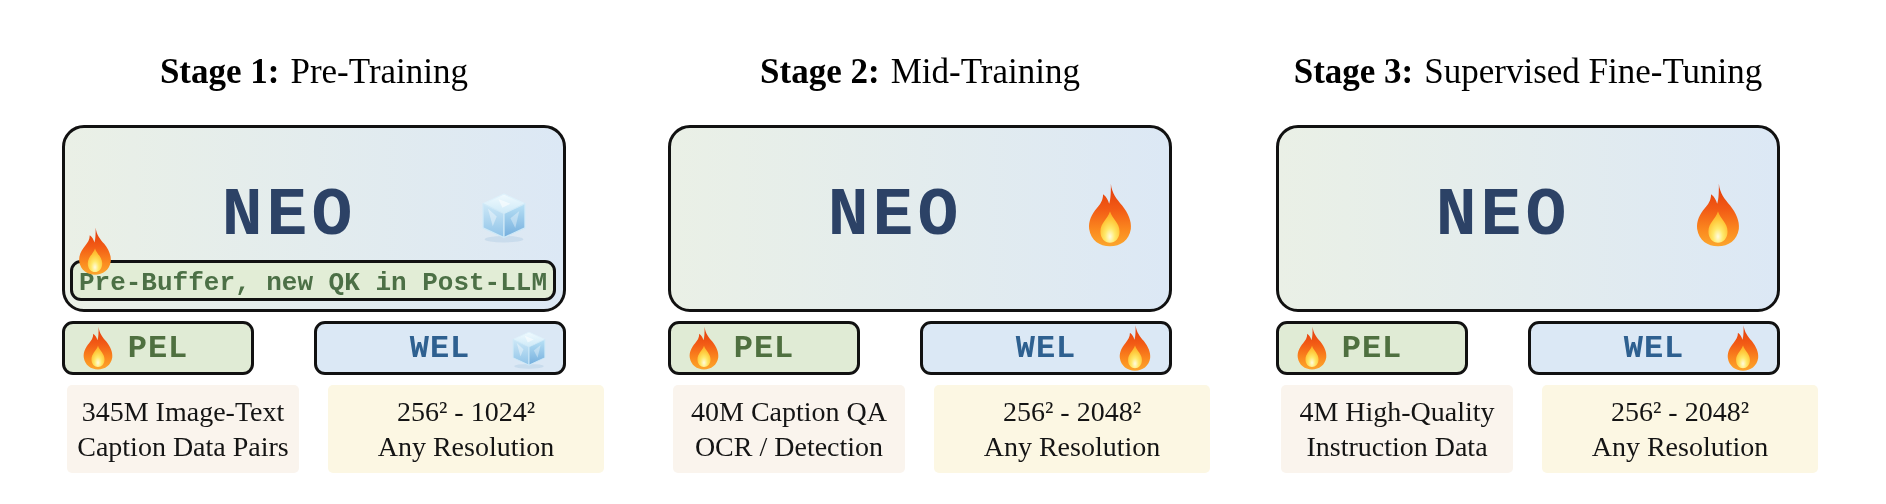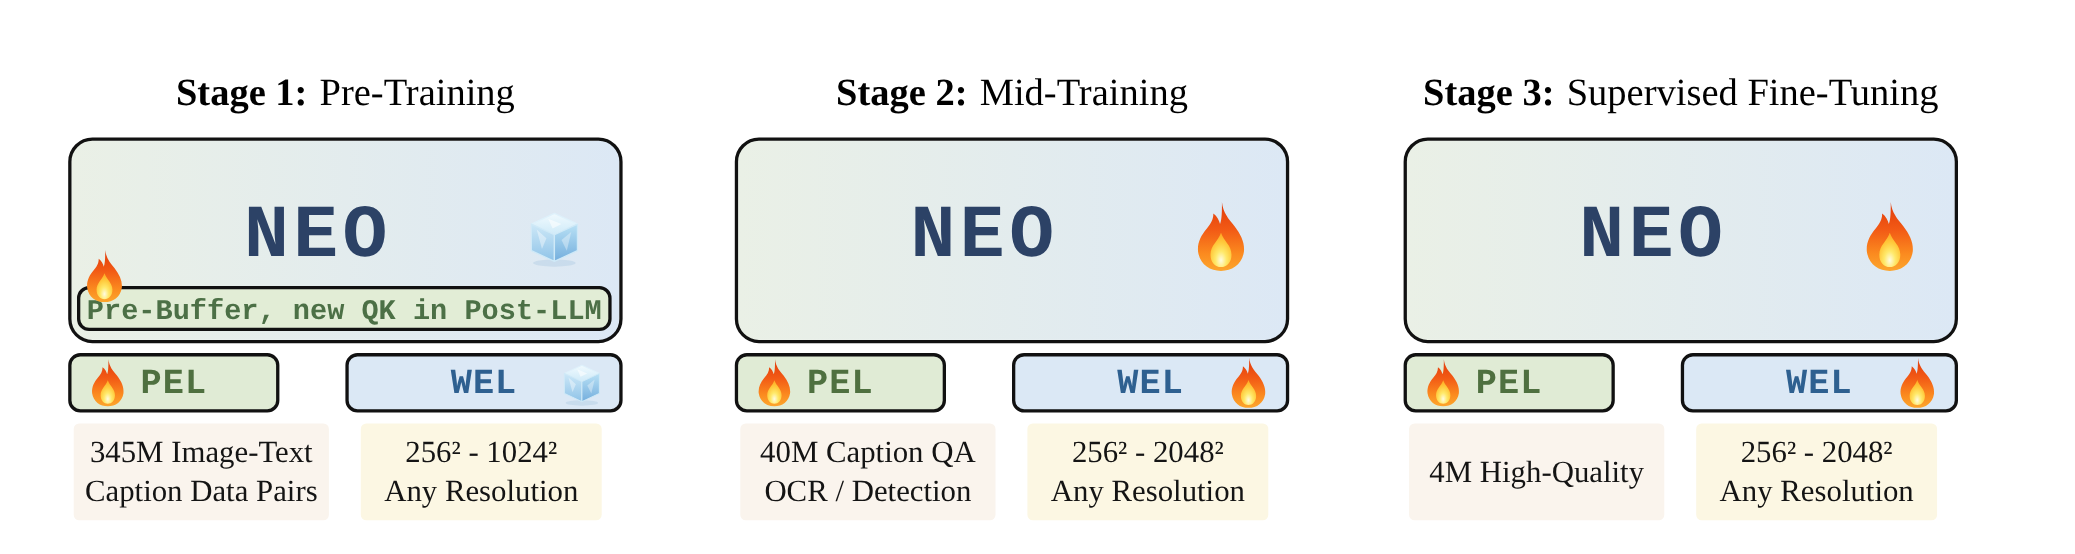--- a/index.html
+++ b/index.html
@@ -2,21 +2,21 @@
 <html style="--border: #111111; --model-text: #2c4266; --model-box-gradient-left: #eaf0e6; --model-box-gradient-right: #dce8f5; --pre-buffer-bg: #e2edd6; --pre-buffer-text: #4c7046; --pel-box-bg: #e0ebd5; --pel-text: #4f7040; --wel-box-bg: #dbe8f5; --wel-text: #2e6090; --pel-data-bg: #faf4ed; --wel-data-bg: #fcf7e3;"><head>
 <meta charset="utf-8">
 <style>
   html,body{margin:0;padding:0;background:#fff;}
   .canvas{
     position:relative;width:1886px;height:504px;background:#fff;overflow:hidden;
     font-family:"Liberation Serif",serif;
   }
   .stage{position:absolute;top:0;width:504px;height:504px;}
   .stage-title{
-    position:absolute;top:64px;left:0;right:0;text-align:center;
+    position:absolute;top:52px;left:0;right:0;text-align:center;
     font-size:35px;line-height:40px;color:#000;white-space:nowrap;
   }
   .t-bold{font-weight:bold;}
   .t-rest{margin-left:11px;}
   .main-box{
     position:absolute;top:125px;left:0;width:504px;height:187px;box-sizing:border-box;
     border:3px solid var(--border,#111);border-radius:22px;
     background:linear-gradient(90deg,var(--model-box-gradient-left,#eaf0e6) 0%,var(--model-box-gradient-right,#dce8f5) 100%);
   }
   .neo{
@@ -49,21 +49,21 @@
   .pel-label{color:var(--pel-text,#4f7040);}
   .wel-label{color:var(--wel-text,#2e6090);}
   .side-icon-left{position:absolute;left:14px;top:50%;transform:translateY(-50%);width:38px;height:48px;}
   .side-icon-right{position:absolute;right:12px;top:50%;transform:translateY(-50%);width:44px;height:48px;}
   .data-block{
     position:absolute;top:385px;height:88px;border-radius:5px;
     display:flex;flex-direction:column;align-items:center;justify-content:center;
     font-size:28px;line-height:35px;text-align:center;color:#141414;white-space:nowrap;
   }
   .pel-data{left:5px;width:232px;background:var(--pel-data-bg,#faf4ed);}
-  .wel-data{left:266px;width:219px;background:var(--wel-data-bg,#fcf7e3);}
+  .wel-data{left:266px;width:276px;background:var(--wel-data-bg,#fcf7e3);}
   .icon-slot svg{display:none;width:100%;height:100%;}
   .icon-slot[data-icon="fire"] .svg-fire{display:block;}
   .icon-slot[data-icon="ice-cube"] .svg-ice{display:block;}
 </style>
 </head>
 <body>
 
 <svg width="0" height="0" style="position:absolute" aria-hidden="true">
   <defs>
     <linearGradient id="fireGrad" x1="0" y1="0" x2="0" y2="1">
@@ -232,20 +232,21 @@
       <div class="side-icon-right icon-slot" data-icon="fire">
         <svg class="svg-fire" viewBox="0 0 64 76">
             <path fill="url(#fireGrad)" d="M33 2 C34 13 40 20 46 27 C53 36 57 45 56 54 C54 67 44 74 32 74 C20 74 10 67 8 54 C7 45 11 37 17 30 C21 25 24 21 24 14 C28 17 30 21 31 25 C33 20 33 11 33 2 Z"></path>
             <path fill="url(#fireInner)" d="M32 34 C35 43 43 47 43 57 C43 65 38 70 32 70 C26 70 21 65 21 57 C21 47 29 43 32 34 Z"></path>
           </svg>
 
       </div>
     </div>
     <div class="data-block pel-data">
       <div>4M High-Quality</div>
+      <div>Instruction Data</div>
     </div>
     <div class="data-block wel-data">
       <div>256² - 2048²</div>
       <div>Any Resolution</div>
     </div>
   </div>
 
 </div>
 
 </body></html>

